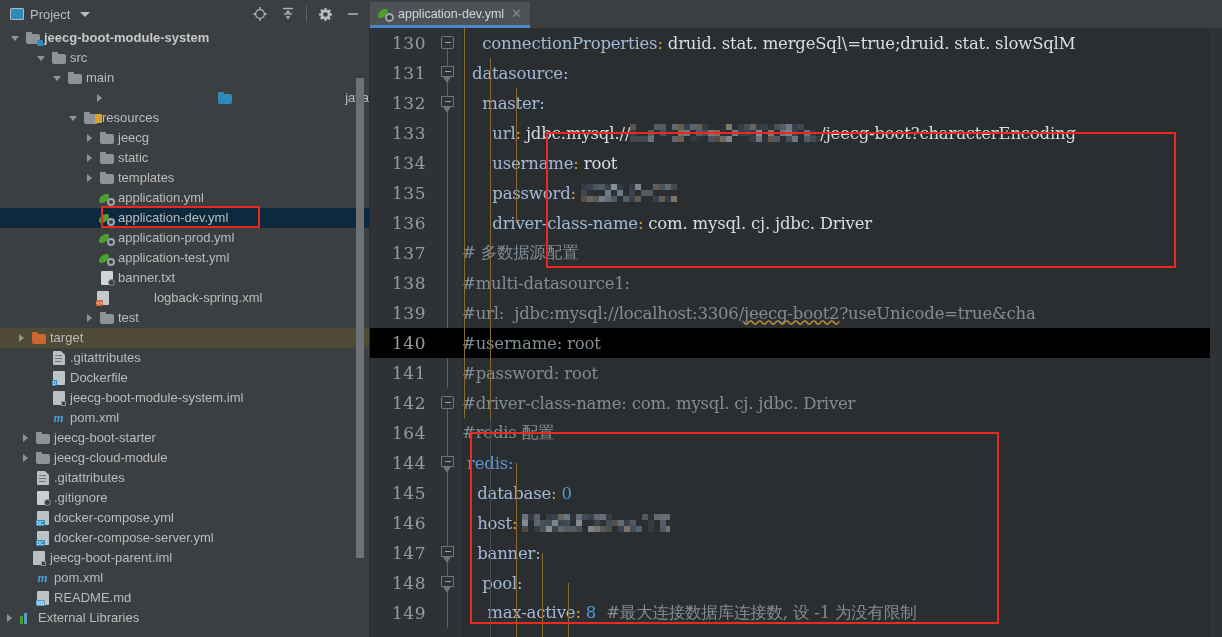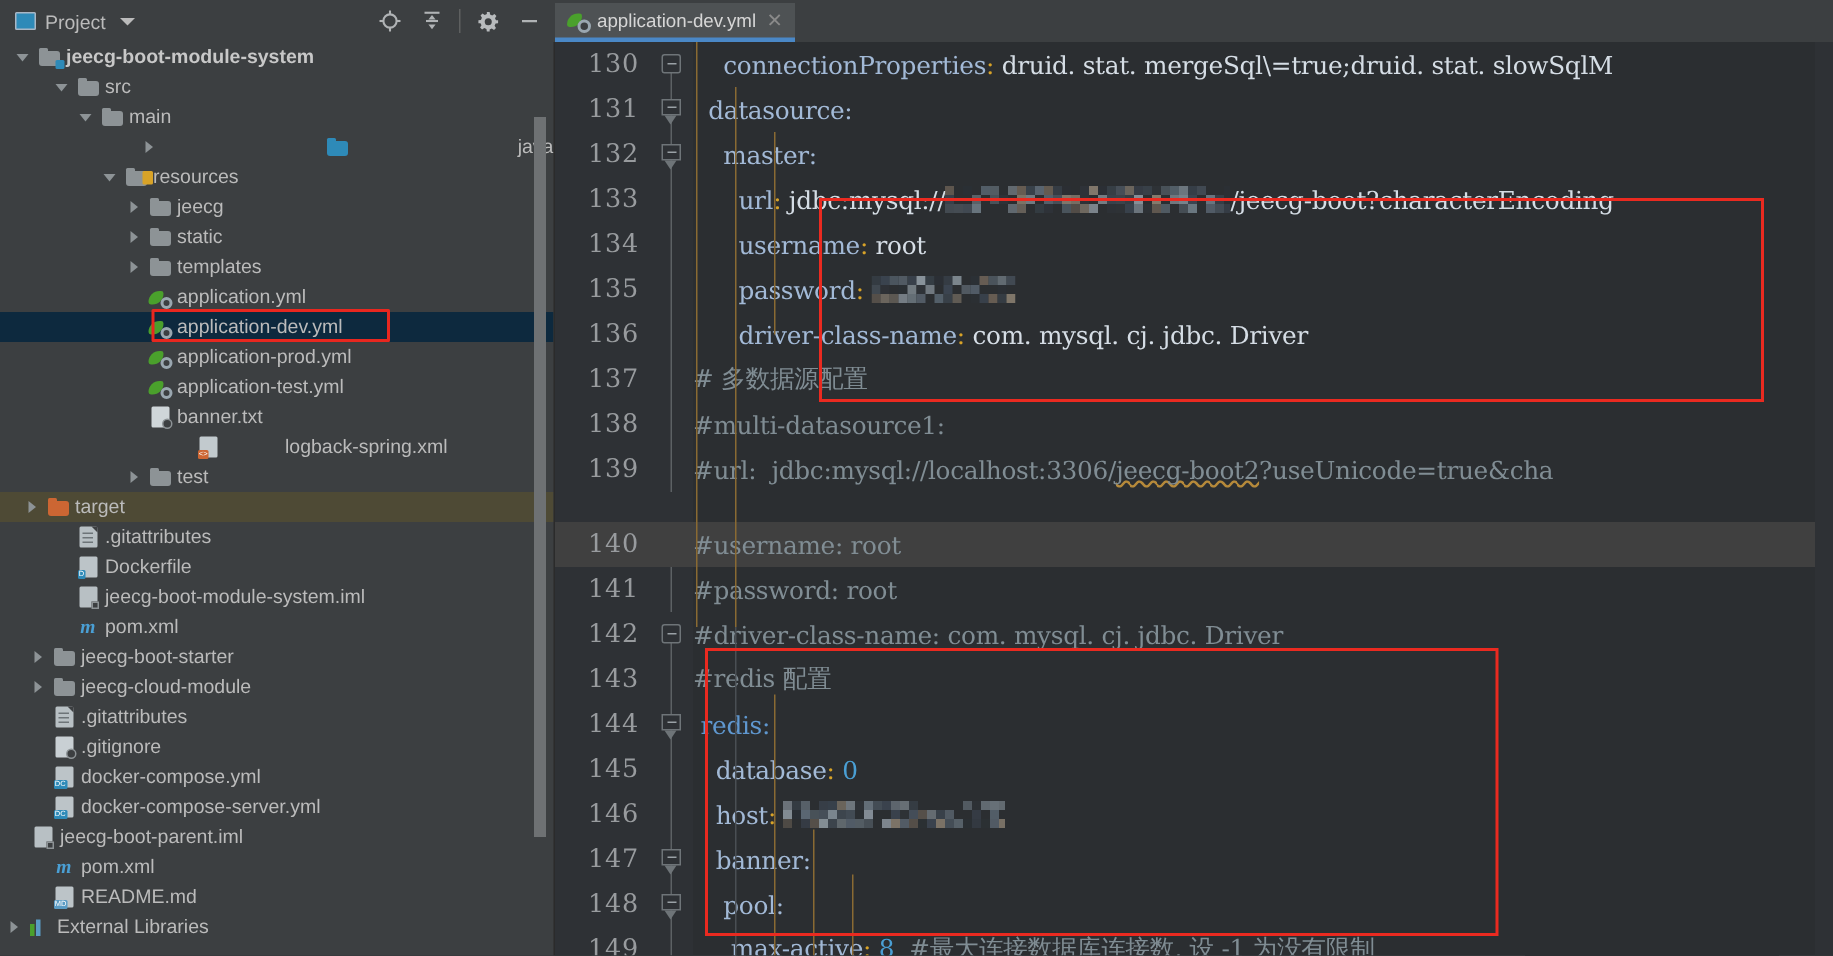--- a/index.html
+++ b/index.html
@@ -136,21 +136,21 @@
   
   .redbox-tree {
     position: absolute; border: 2px solid #e8271f; pointer-events:none; border-radius:1px;
   }
 
   
   .editor { flex: 1; min-width: 0; background: #2b2e31; position: relative; overflow: hidden; }
   .gutter-bg { position:absolute; left:0; top:0; bottom:0; width:92px; background:#2e3135; }
   .code-area { position:absolute; left:0; top:0; right:0; bottom:0; }
   .crow { position: relative; height: 30px; display:flex; align-items:center; }
-  .crow.hl { background: #404040; margin-top: 20px; }
+  .crow.hl { background: #000000; }
   .lineno {
     width: 64px; flex:0 0 64px; text-align: right; padding-right: 8px;
     color: #989b9e; font-size: 17px; font-family: "DejaVu Serif", serif; letter-spacing: 0.5px;
   }
   .foldcol { width: 28px; flex: 0 0 28px; position: relative; height: 30px; }
   .codetext {
     flex: 1; white-space: pre; font-family: "DejaVu Serif", serif;
     font-size: 16.5px; color: #a9b7c6; letter-spacing: -0.2px; position: relative;
   }
   .k-key { color: #a2b9d6; }
@@ -357,21 +357,21 @@
           </div>
           <div class="trow" style="padding-left: 84px;">
             <span class="arrow"></span>
             <span class="ticonbox">
               <span class="f-txt">
                 <span class="clock"></span>
               </span>
             </span>
             <span class="lbl">banner.txt</span>
           </div>
-          <div class="trow" style="padding-left: 76px; gap: 40px;">
+          <div class="trow" style="padding-left: 40px; gap: 40px;">
             <span class="arrow"></span>
             <span class="ticonbox">
               <span class="f-xml">
                 <span class="tag">&lt;&gt;</span>
               </span>
             </span>
             <span class="lbl">logback-spring.xml</span>
           </div>
           <div class="trow" style="padding-left: 52px; margin-left: 32px;">
             <span class="arrow closed"></span>
@@ -470,21 +470,21 @@
           </div>
           <div class="trow" style="padding-left: 20px;">
             <span class="arrow"></span>
             <span class="ticonbox">
               <span class="f-dock">
                 <span class="tag">DC</span>
               </span>
             </span>
             <span class="lbl">docker-compose-server.yml</span>
           </div>
-          <div class="trow" style="padding-left: 6px;">
+          <div class="trow" style="padding-left: 16px;">
             <span class="arrow"></span>
             <span class="ticonbox">
               <span class="f-iml">
                 <span class="sq"></span>
               </span>
             </span>
             <span class="lbl">jeecg-boot-parent.iml</span>
           </div>
           <div class="trow" style="padding-left: 20px;">
             <span class="arrow"></span>
@@ -628,21 +628,21 @@
         <div class="crow">
           <span class="lineno">142</span>
           <span class="foldcol">
             <span class="fold-line" style="top:15px;bottom:0;"></span>
             <span class="fold-minus"></span>
           </span>
           <span class="codetext k-com">#driver-class-name: com. mysql. cj. jdbc. Driver</span>
         </div>
 
         <div class="crow">
-          <span class="lineno">143</span>
+          <span class="lineno">164</span>
           <span class="foldcol">
               <span class="fold-line"></span>
             </span>
           <span class="codetext k-com">#redis 配置</span>
         </div>
 
         <div class="crow">
           <span class="lineno">144</span>
           <span class="foldcol">
             <span class="fold-line"></span>

